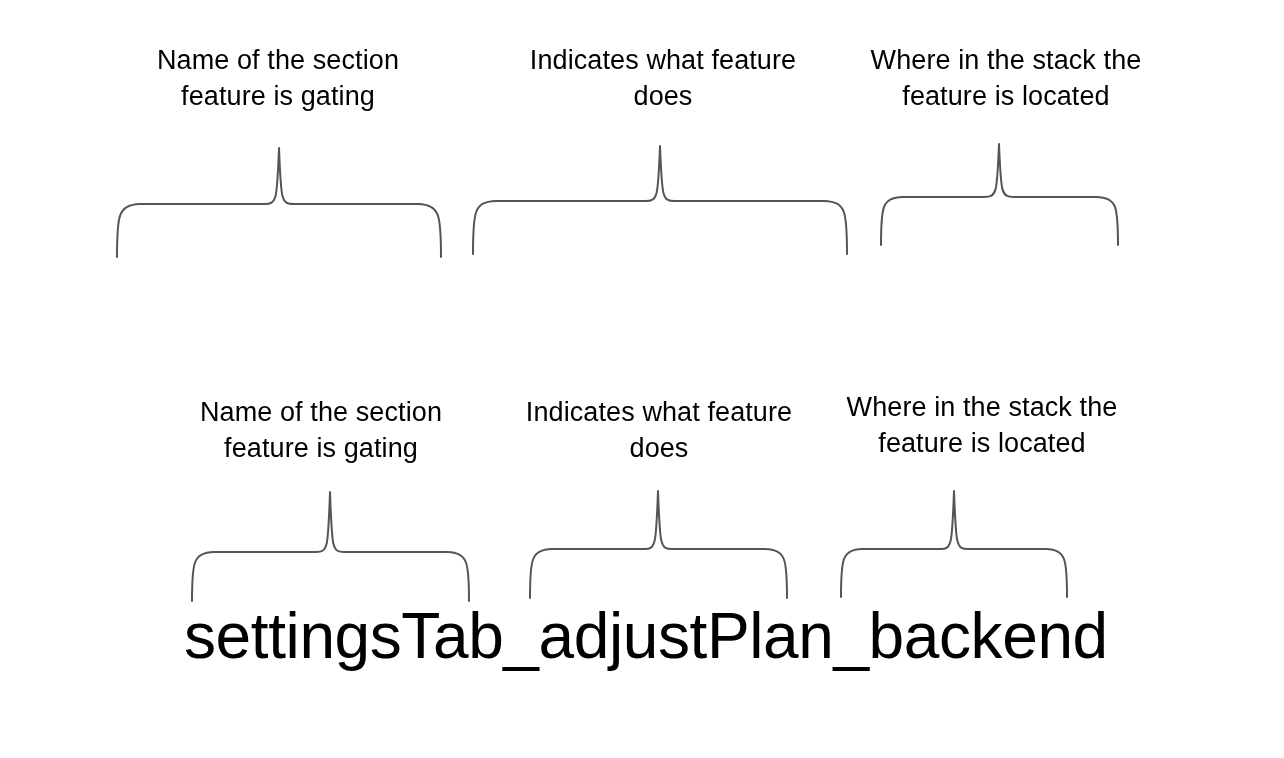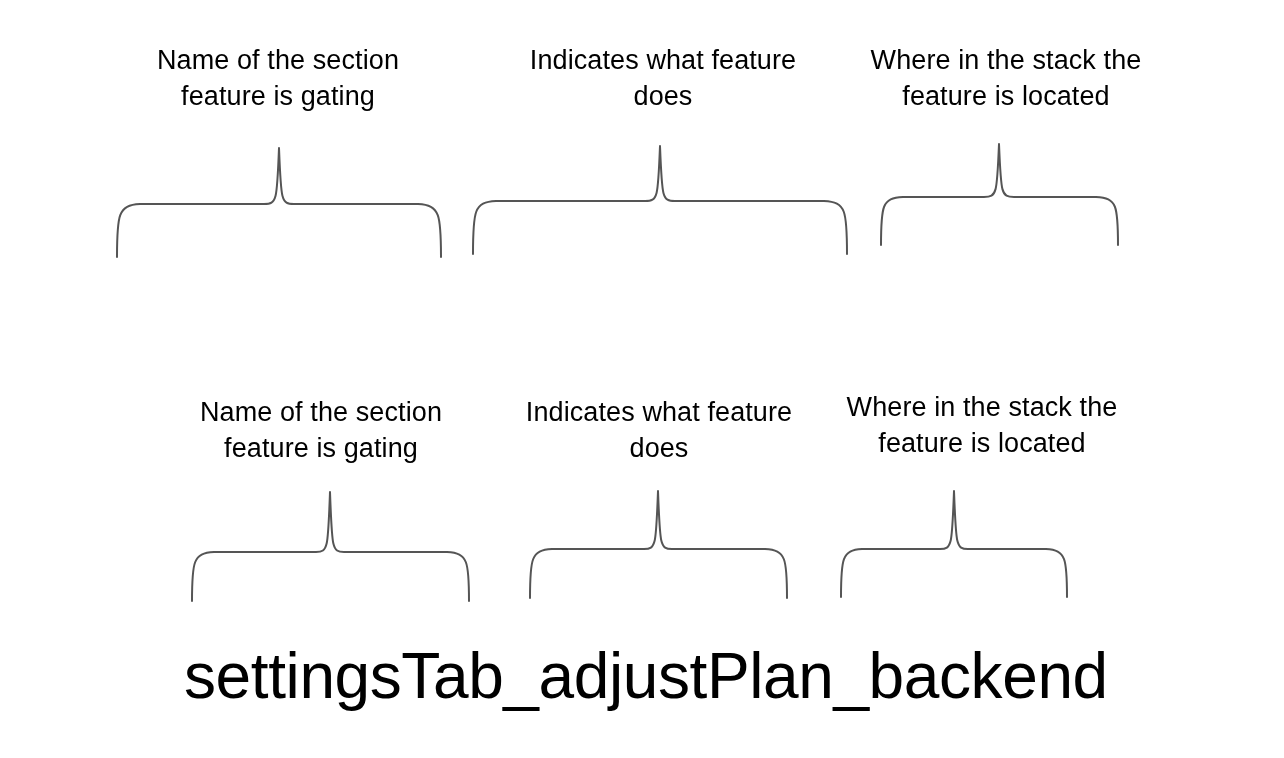--- a/index.html
+++ b/index.html
@@ -72,21 +72,21 @@
   #caption-top-2 { left: 498px;  top: 42px;  width: 330px; }
   #caption-top-3 { left: 850px;  top: 42px;  width: 312px; }
 
   #flag-top { left: 116px; top: 264px; }
 
   
   #caption-bottom-1 { left: 188px; top: 394px; width: 266px; }
   #caption-bottom-2 { left: 524px; top: 394px; width: 270px; }
   #caption-bottom-3 { left: 832px; top: 389px; width: 300px; }
 
-  #flag-bottom { left: 184px; top: 644px; }
+  #flag-bottom { left: 184px; top: 604px; }
 </style>
 </head>
 <body>
 
 <div id="canvas">
 
   <div class="brace-layer">
     <svg viewBox="0 0 1284 758" xmlns="http://www.w3.org/2000/svg">
 
       <g class="brace">

